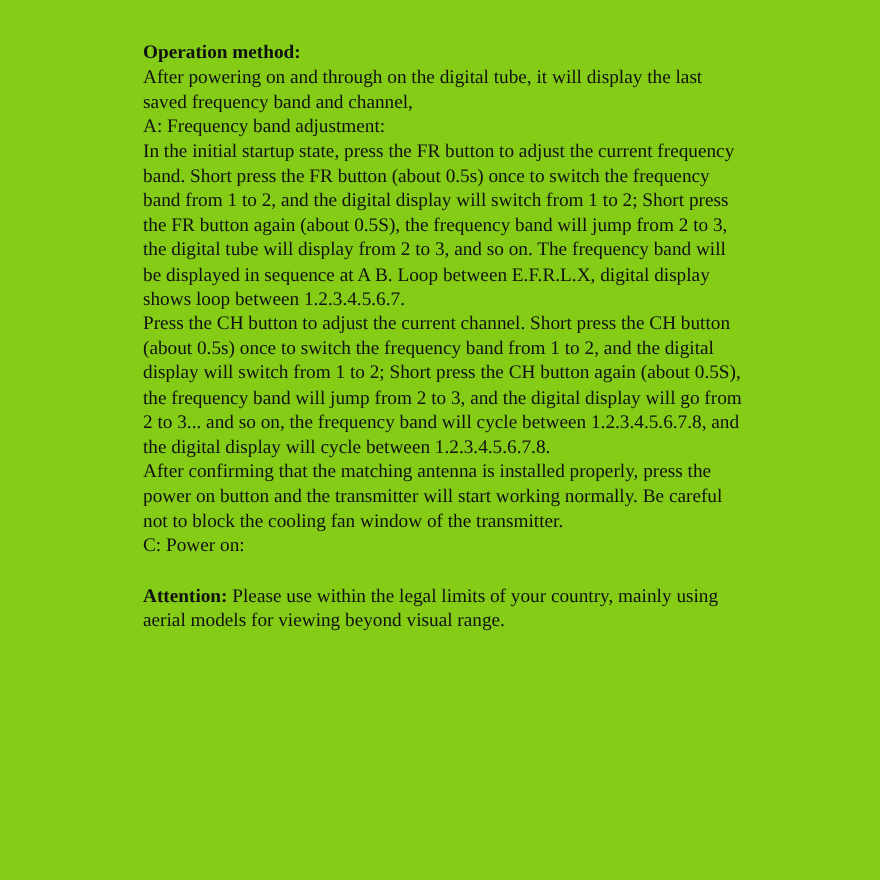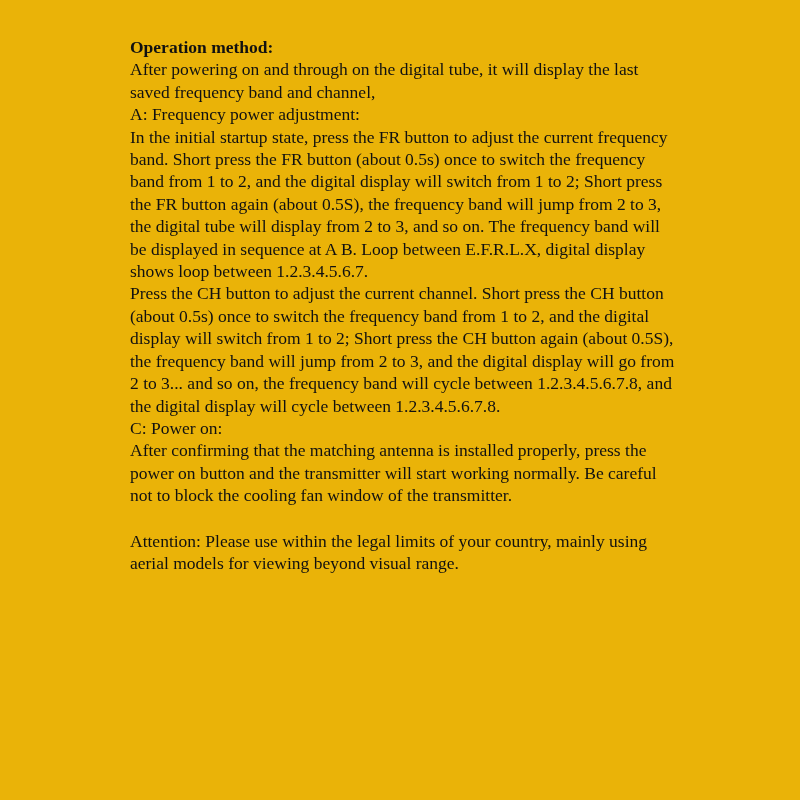--- a/index.html
+++ b/index.html
@@ -4,21 +4,21 @@
 <style>
   html, body {
     margin: 0;
     padding: 0;
     background: #ffffff;
   }
   .page {
     position: relative;
     width: 800px;
     height: 800px;
-    background: #eab308;
+    background: #84cc16;
     overflow: hidden;
     font-family: "Liberation Serif", "DejaVu Serif", serif;
     color: #111111;
   }
   .doc {
     position: absolute;
     left: 130px;
     top: 36px;
     width: 547px;
     font-size: 17.5px;
@@ -29,30 +29,30 @@
     margin: 0;
     padding: 0;
   }
   .heading {
     font-weight: bold;
   }
   .attention-para {
     margin-top: 23px !important;
   }
   .attention-label {
-    font-weight: normal;
+    font-weight: bold;
   }
 </style>
 </head>
 <body>
 
 <div class="page">
   <div class="doc">
     <p class="heading">Operation method:</p>
     <p>After powering on and through on the digital tube, it will display the last saved frequency band and channel,</p>
-    <p>A: Frequency power adjustment:</p>
+    <p>A: Frequency band adjustment:</p>
     <p>In the initial startup state, press the FR button to adjust the current frequency band. Short press the FR button (about 0.5s) once to switch the frequency band from 1 to 2, and the digital display will switch from 1 to 2; Short press the FR button again (about 0.5S), the frequency band will jump from 2 to 3, the digital tube will display from 2 to 3, and so on. The frequency band will be displayed in sequence at A B. Loop between E.F.R.L.X, digital display shows loop between 1.2.3.4.5.6.7.</p>
     <p>Press the CH button to adjust the current channel. Short press the CH button (about 0.5s) once to switch the frequency band from 1 to 2, and the digital display will switch from 1 to 2; Short press the CH button again (about 0.5S), the frequency band will jump from 2 to 3, and the digital display will go from 2 to 3... and so on, the frequency band will cycle between 1.2.3.4.5.6.7.8, and the digital display will cycle between 1.2.3.4.5.6.7.8.</p>
+    <p>After confirming that the matching antenna is installed properly, press the power on button and the transmitter will start working normally. Be careful not to block the cooling fan window of the transmitter.</p>
     <p>C: Power on:</p>
-    <p>After confirming that the matching antenna is installed properly, press the power on button and the transmitter will start working normally. Be careful not to block the cooling fan window of the transmitter.</p>
     <p class="attention-para"><span class="attention-label">Attention:</span><span> Please use within the legal limits of your country, mainly using aerial models for viewing beyond visual range.</span></p>
   </div>
 </div>
 
 </body></html>

